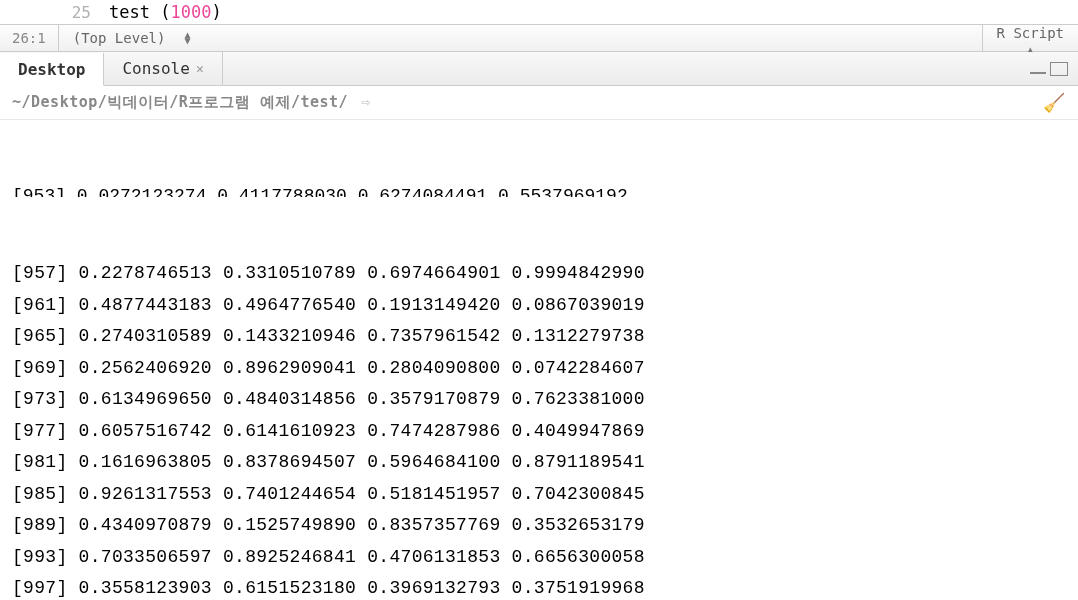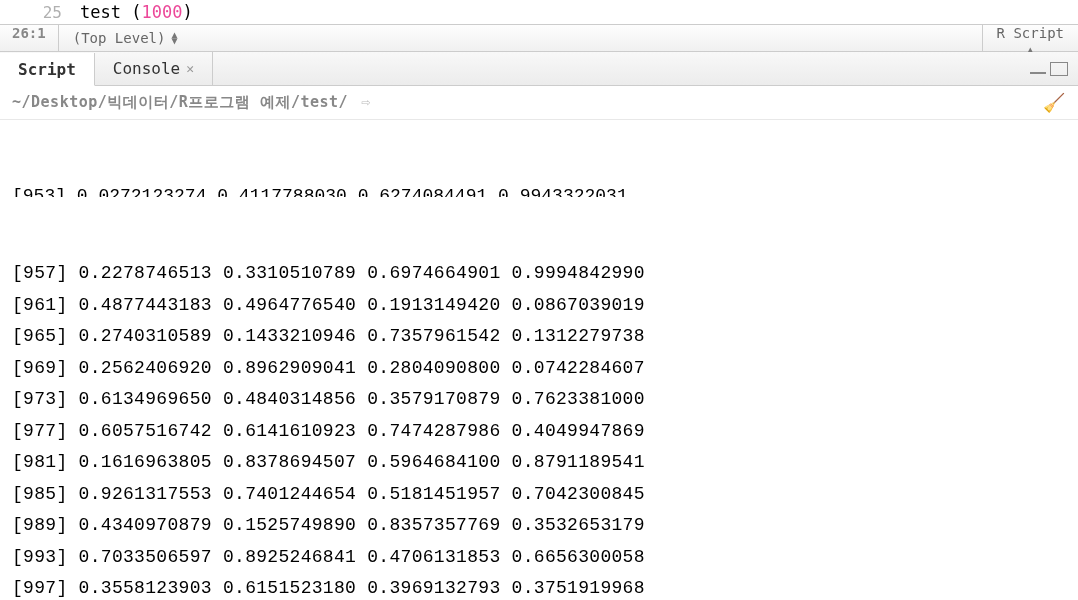--- a/index.html
+++ b/index.html
@@ -16,20 +16,21 @@
       overflow: hidden;
     }
     .editor-area {
       background: #fff;
     }
     .code-line {
       display: flex;
       align-items: center;
       height: 24px;
       padding: 0;
+      margin-left: 29px;
     }
     .gutter {
       width: 80px;
       text-align: right;
       padding-right: 18px;
       color: #b0b0b0;
       font-size: 16px;
       user-select: none;
     }
     .code-content {
@@ -61,30 +62,29 @@
       border-bottom: 1px solid #ccc;
       height: 28px;
       font-size: 14px;
       color: #555;
     }
     .cursor-pos {
       padding: 0 12px;
       border-right: 1px solid #ccc;
       height: 100%;
       display: flex;
-      align-items: flex-start;
+      align-items: center;
       color: #888;
-      font-weight: bold;
     }
     .scope-selector {
       padding: 0 14px;
       flex: 1;
       display: flex;
       align-items: center;
-      gap: 6px;
+      gap: 19px;
       color: #666;
     }
     .lang-selector {
       padding: 0 14px;
       border-left: 1px solid #ccc;
       height: 100%;
       display: flex;
       align-items: center;
       gap: 6px;
       color: #666;
@@ -219,36 +219,36 @@
     <span>R Script</span>
     <span class="updown-icon">
         <span>▲</span>
         <span>▼</span>
       </span>
   </div>
 </div>
 
 <div class="panel-tabs">
   <div class="tab active">
-    <span>Script</span>
+    <span>Desktop</span>
   </div>
   <div class="tab">
     <span>Console</span>
     <span class="tab-close">✕</span>
   </div>
   <div class="panel-tabs-right">
     <span class="window-icon min"></span>
     <span class="window-icon"></span>
   </div>
 </div>
 
 <div class="console-path-bar">
   <div>
     <span class="console-path">~/Desktop/빅데이터/R프로그램 예제/test/</span>
     <span class="path-arrow">⇨</span>
   </div>
   <span class="broom-icon">🧹</span>
 </div>
 
 <div class="console-output">
-  <span class="clipped">[953] 0.0272123274 0.4117788030 0.6274084491 0.9943322031</span>
+  <span class="clipped">[953] 0.0272123274 0.4117788030 0.6274084491 0.5537969192</span>
   <div id="output-rows"><div class="output-row">[957] 0.2278746513 0.3310510789 0.6974664901 0.9994842990</div><div class="output-row">[961] 0.4877443183 0.4964776540 0.1913149420 0.0867039019</div><div class="output-row">[965] 0.2740310589 0.1433210946 0.7357961542 0.1312279738</div><div class="output-row">[969] 0.2562406920 0.8962909041 0.2804090800 0.0742284607</div><div class="output-row">[973] 0.6134969650 0.4840314856 0.3579170879 0.7623381000</div><div class="output-row">[977] 0.6057516742 0.6141610923 0.7474287986 0.4049947869</div><div class="output-row">[981] 0.1616963805 0.8378694507 0.5964684100 0.8791189541</div><div class="output-row">[985] 0.9261317553 0.7401244654 0.5181451957 0.7042300845</div><div class="output-row">[989] 0.4340970879 0.1525749890 0.8357357769 0.3532653179</div><div class="output-row">[993] 0.7033506597 0.8925246841 0.4706131853 0.6656300058</div><div class="output-row">[997] 0.3558123903 0.6151523180 0.3969132793 0.3751919968</div></div>
 </div>
 
 </body></html>

